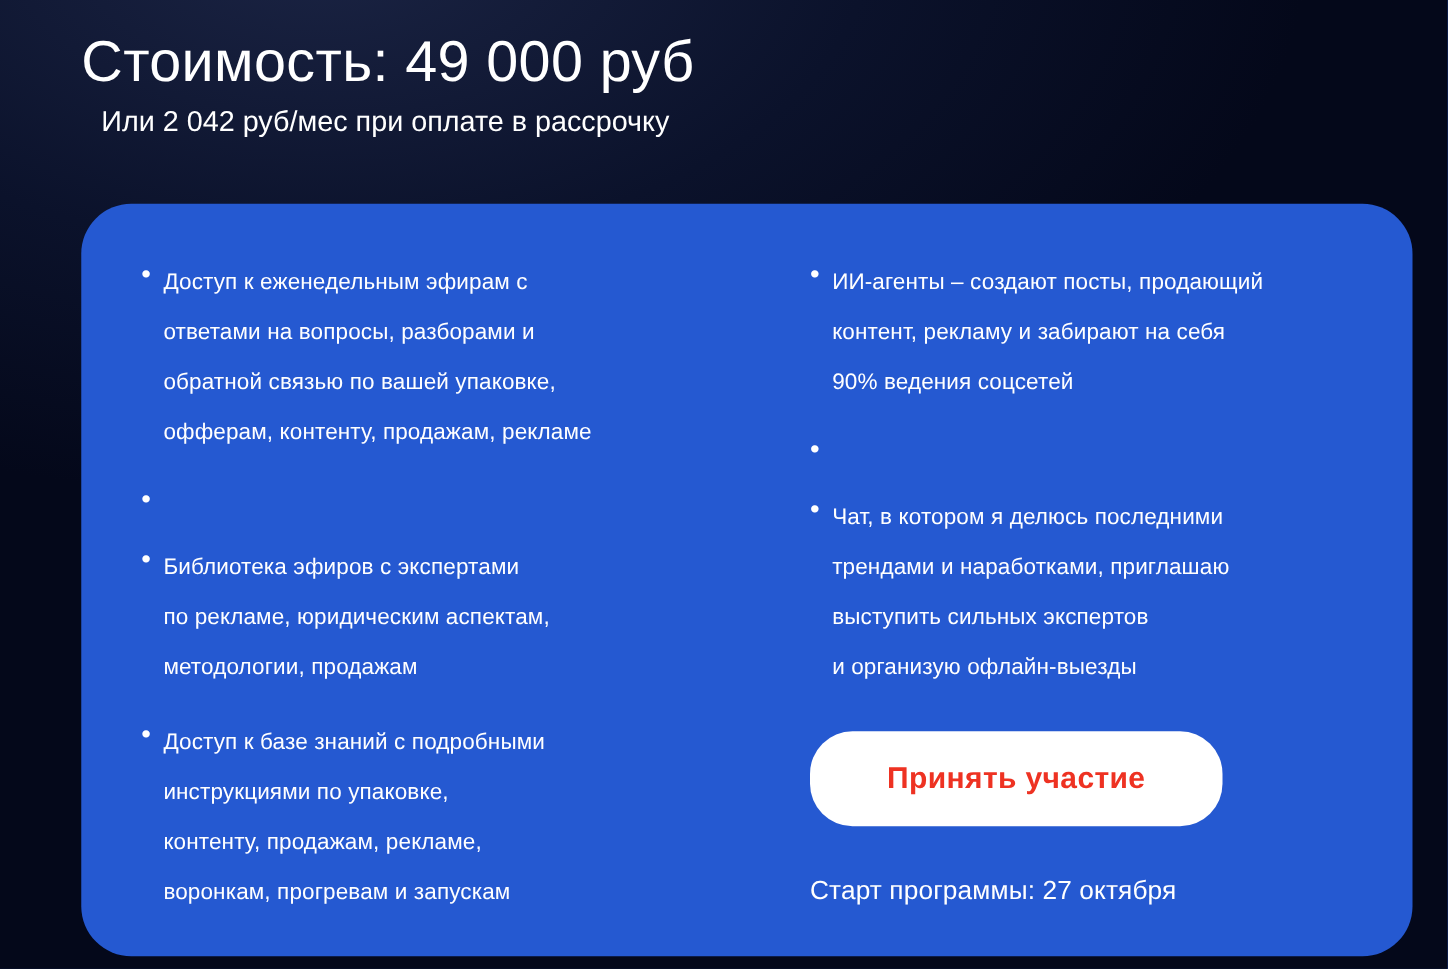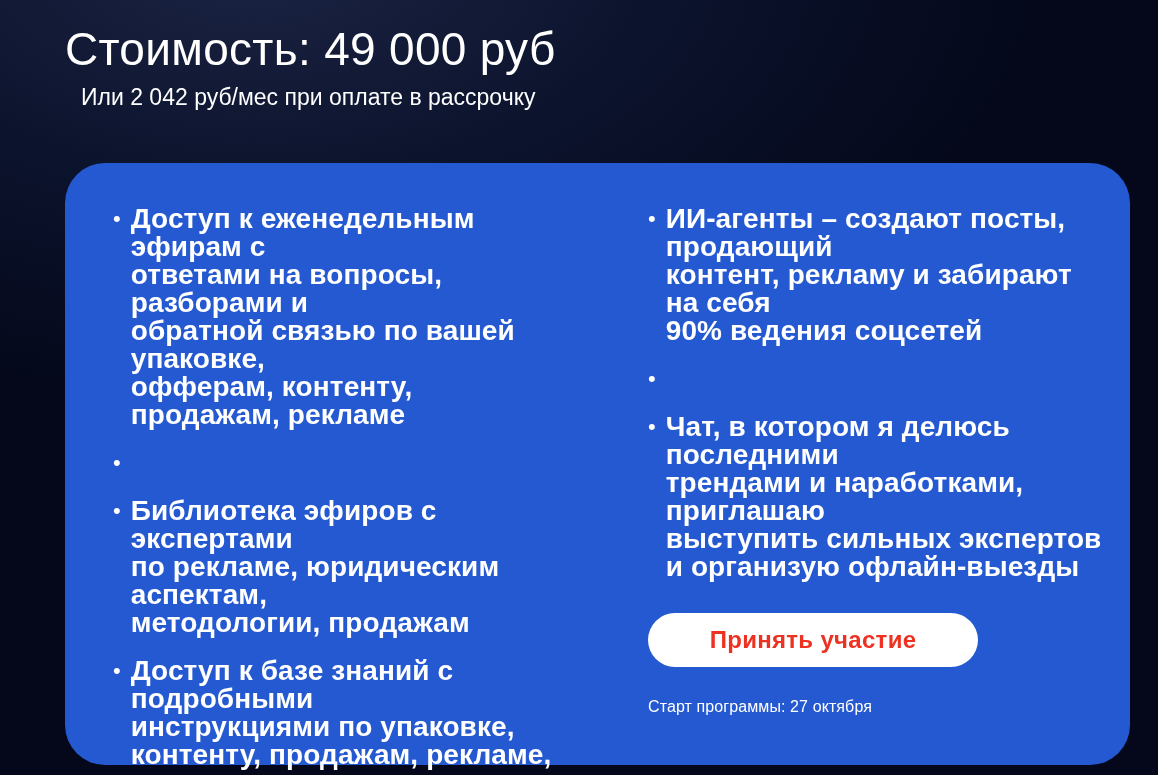--- a/index.html
+++ b/index.html
@@ -58,47 +58,46 @@
     align-items: flex-start;
     gap: 10px;
     margin-bottom: 20px;
   }
   .dot {
     font-size: 22px;
     line-height: 28px;
     flex: 0 0 auto;
   }
   .item-text {
-    font-size: 28px;
-    line-height: 28px;
+    font-size: 18px;
+    line-height: 40px;
     white-space: pre-line;
     letter-spacing: 0.1px;
-    font-weight: bold;
   }
 
   .cta {
     display: block;
     margin-top: 32px;
     width: 330px;
-    height: 54px;
+    height: 76px;
     border: none;
     border-radius: 34px;
     background: #ffffff;
     color: #ee3222;
     font-family: "Liberation Sans", "DejaVu Sans", sans-serif;
     font-size: 24px;
     font-weight: 700;
     letter-spacing: 0.3px;
     cursor: pointer;
     text-align: center;
   }
 
   .start-note {
-    margin-top: 26px;
-    font-size: 16px;
+    margin-top: 38px;
+    font-size: 21px;
     line-height: 28px;
     letter-spacing: 0.1px;
   }
 </style>
 </head>
 <body>
 
 <h1 class="hero-title">Стоимость: 49 000 руб</h1>
 <p class="hero-subtitle">Или 2 042 руб/мес при оплате в рассрочку</p>
 

